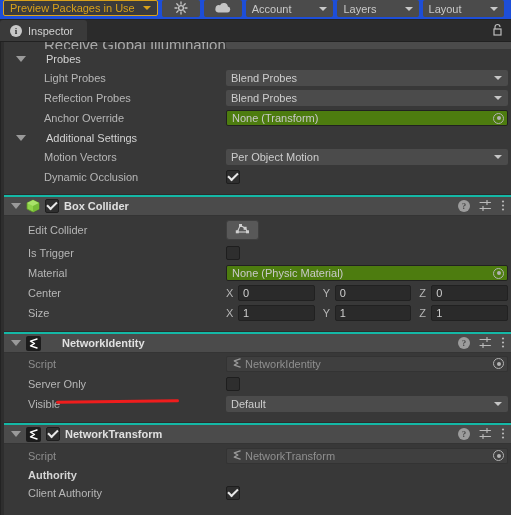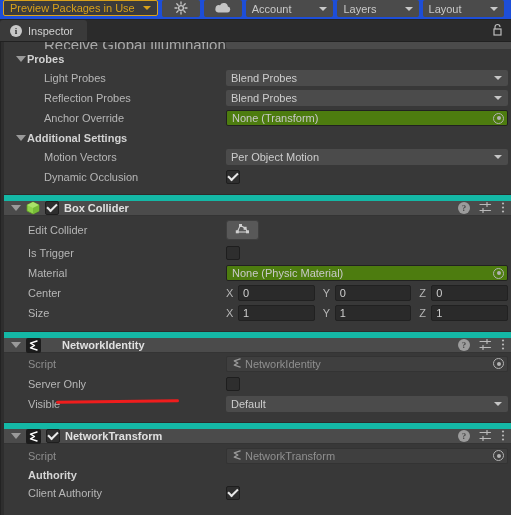--- a/index.html
+++ b/index.html
@@ -148,23 +148,23 @@
     width: 286px; height: 16px;
     background: #4b4b4b;
     border-radius: 2px;
   }
 
   
   .foldout {
     height: 19px;
     display: flex;
     align-items: center;
-    gap: 1px;
+    gap: 20px;
     padding-left: 12px;
-    font-weight: bold;
+    font-weight: normal;
     color: #d2d2d2;
     font-size: 11px;
   }
   .tri {
     width: 0; height: 0;
     border-left: 5px solid transparent;
     border-right: 5px solid transparent;
     border-top: 6px solid #9a9a9a;
   }
 
@@ -265,21 +265,21 @@
 
   
   .comp-sep { height: 1px; background: #2c2c2c; }
   .comp-header {
     height: 21px;
     background: #4b4b4b;
     display: flex;
     align-items: center;
     gap: 5px;
     padding: 0 6px 0 10px;
-    border-top: 6px solid #14b8a6;
+    border-top: 2px solid #14b8a6;
     border-bottom: 1px solid #343434;
     box-sizing: border-box;
     text-align: center;
   }
   .comp-title {
     font-weight: bold;
     color: #e0e0e0;
     font-size: 11px;
     white-space: nowrap;
   }

